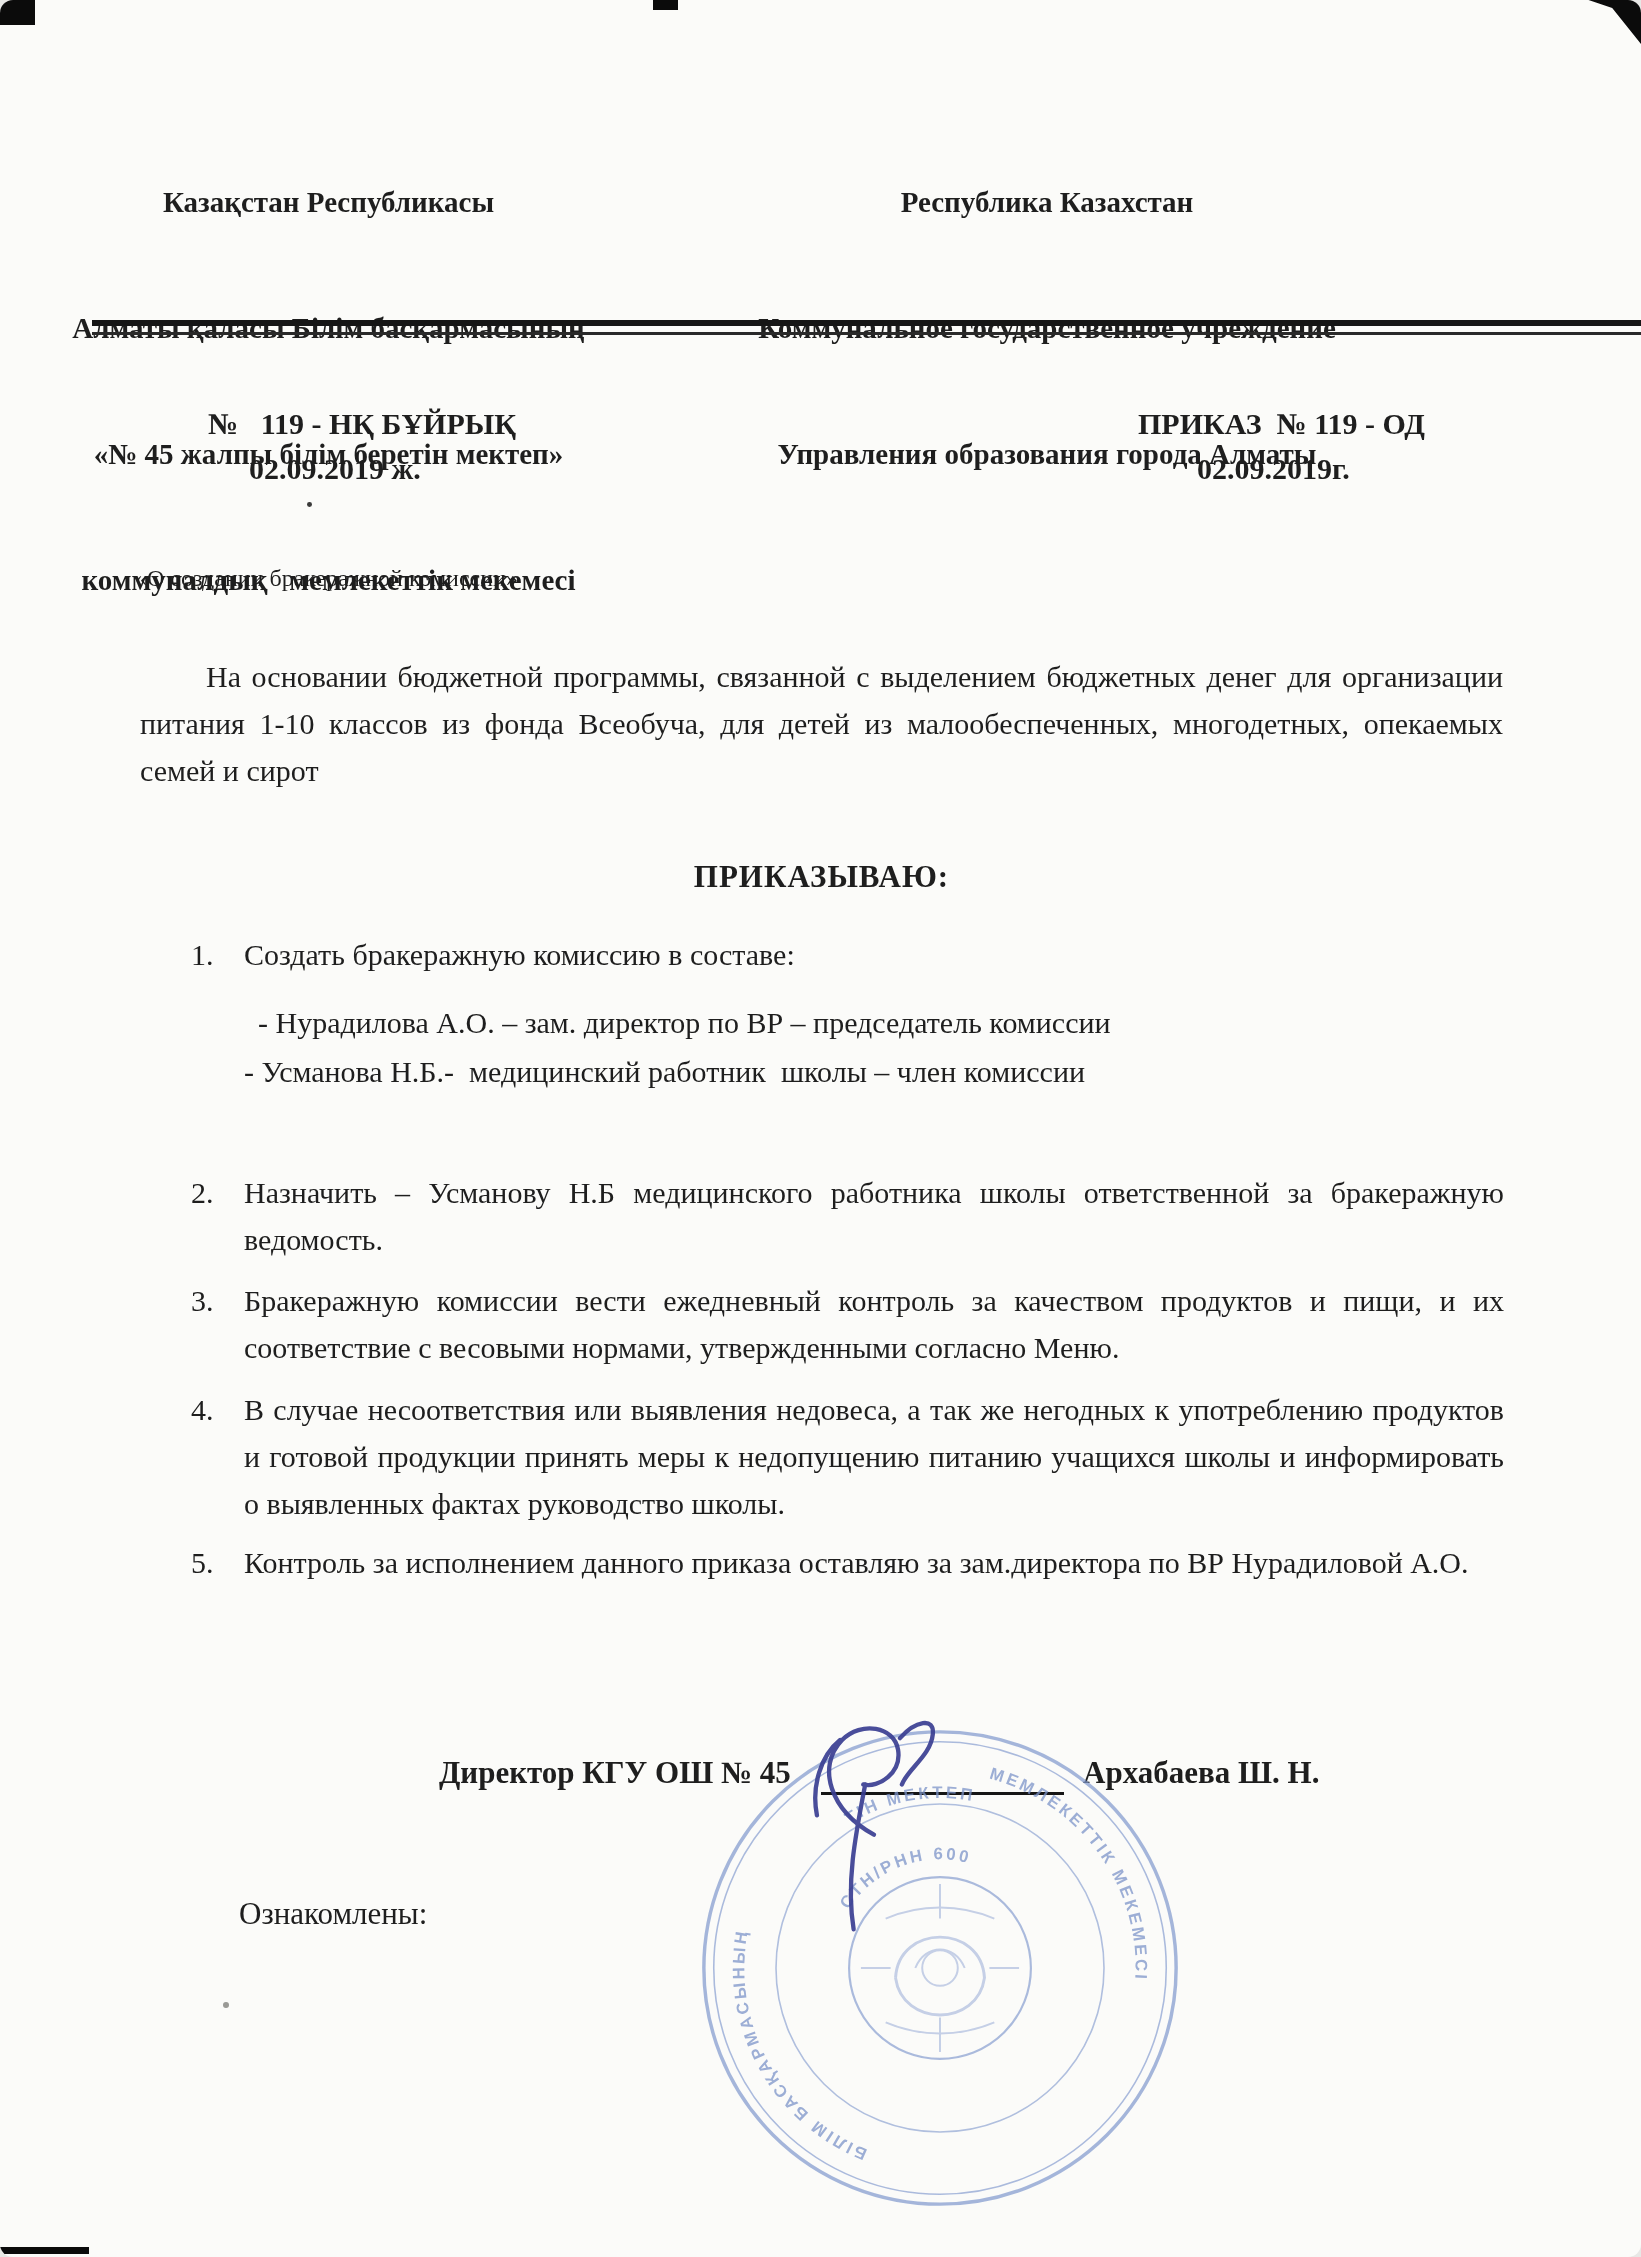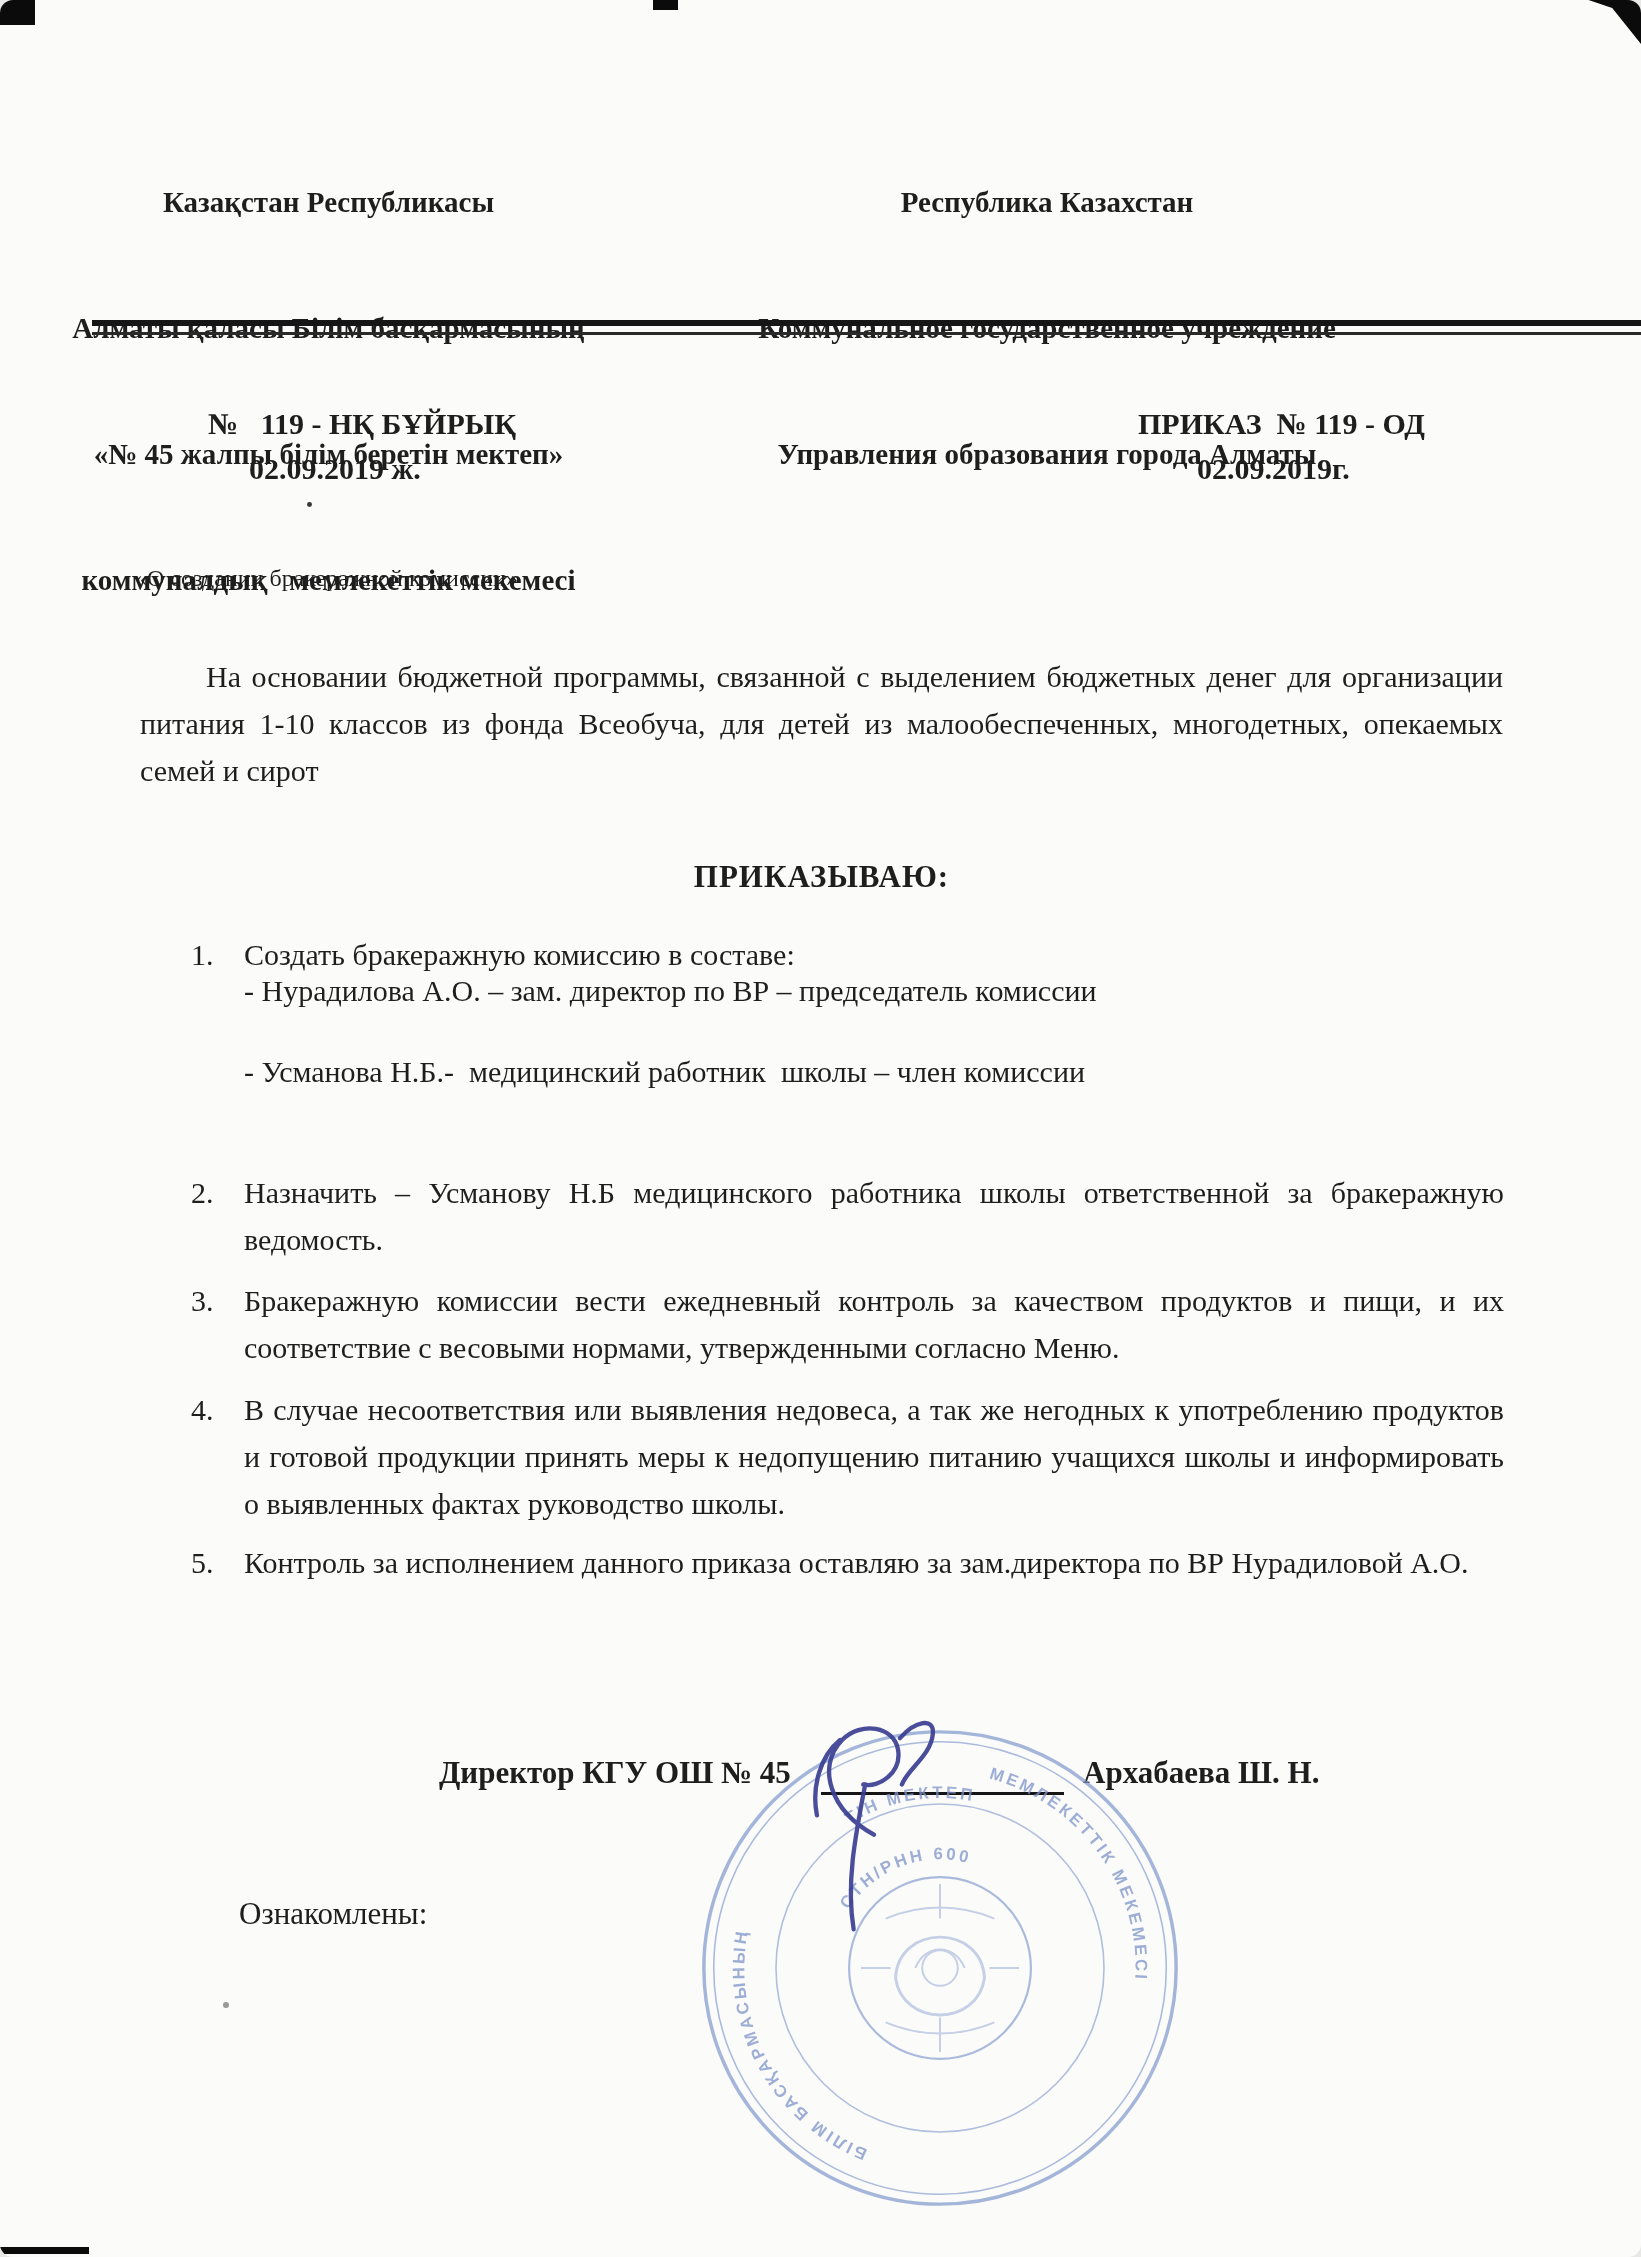--- a/index.html
+++ b/index.html
@@ -86,21 +86,21 @@
   <div class="subject">«О создании бракеражной комиссии»</div>
 
   <div class="intro body-text">На основании бюджетной программы, связанной с выделением бюджетных денег для организации питания 1-10 классов  из фонда Всеобуча, для детей из малообеспеченных, многодетных, опекаемых семей и сирот</div>
 
   <div class="directive">ПРИКАЗЫВАЮ:</div>
 
   <div class="item body-text" style="top:931px;">
     <span class="num">1.</span>
     <span class="txt">Создать бракеражную комиссию в составе:</span>
   </div>
-  <div class="member" style="top:974px;">- Нурадилова А.О. – зам. директор по ВР – председатель комиссии</div>
+  <div class="member" style="top:1006px;margin-left:14px;">- Нурадилова А.О. – зам. директор по ВР – председатель комиссии</div>
   <div class="member" style="top:1055px;">- Усманова Н.Б.-  медицинский работник  школы – член комиссии</div>
 
   <div class="item body-text" style="top:1169px;">
     <span class="num">2.</span>
     <span class="txt">Назначить  –  Усманову Н.Б медицинского работника школы ответственной за бракеражную ведомость.</span>
   </div>
 
   <div class="item body-text" style="top:1277px;">
     <span class="num">3.</span>
     <span class="txt">Бракеражную комиссии вести ежедневный контроль за качеством продуктов и пищи, и их соответствие с весовыми нормами, утвержденными согласно Меню.</span>

